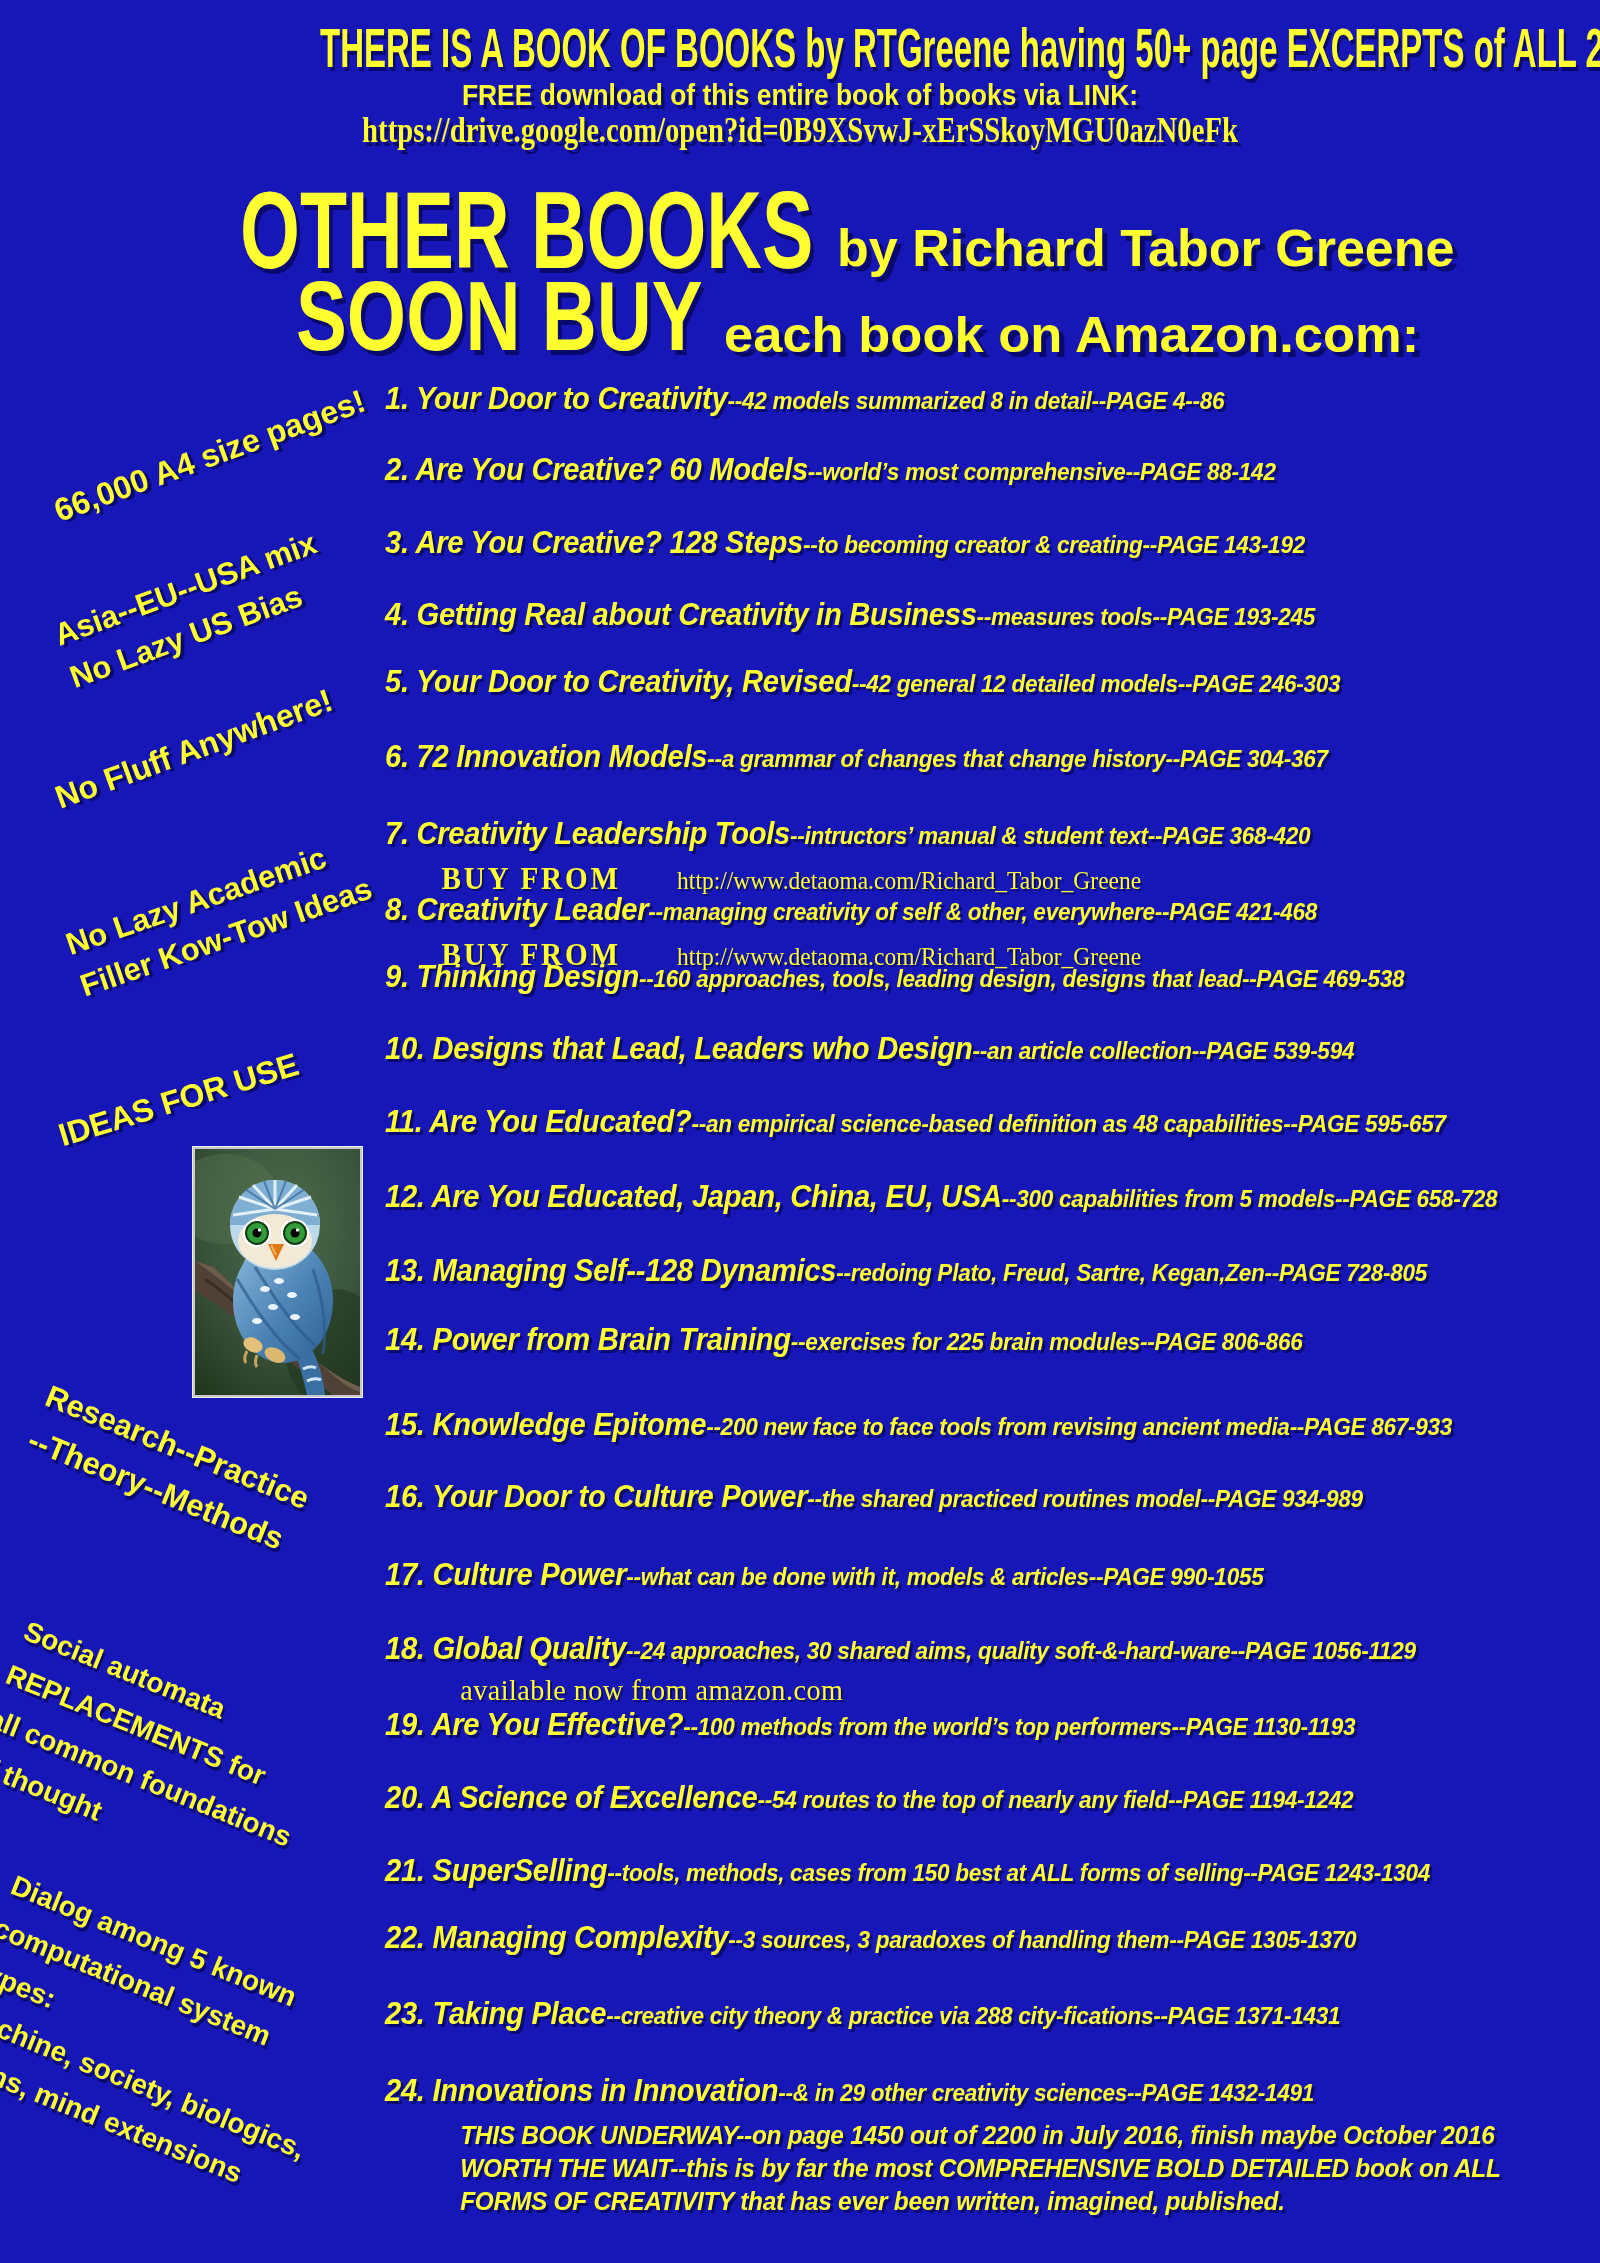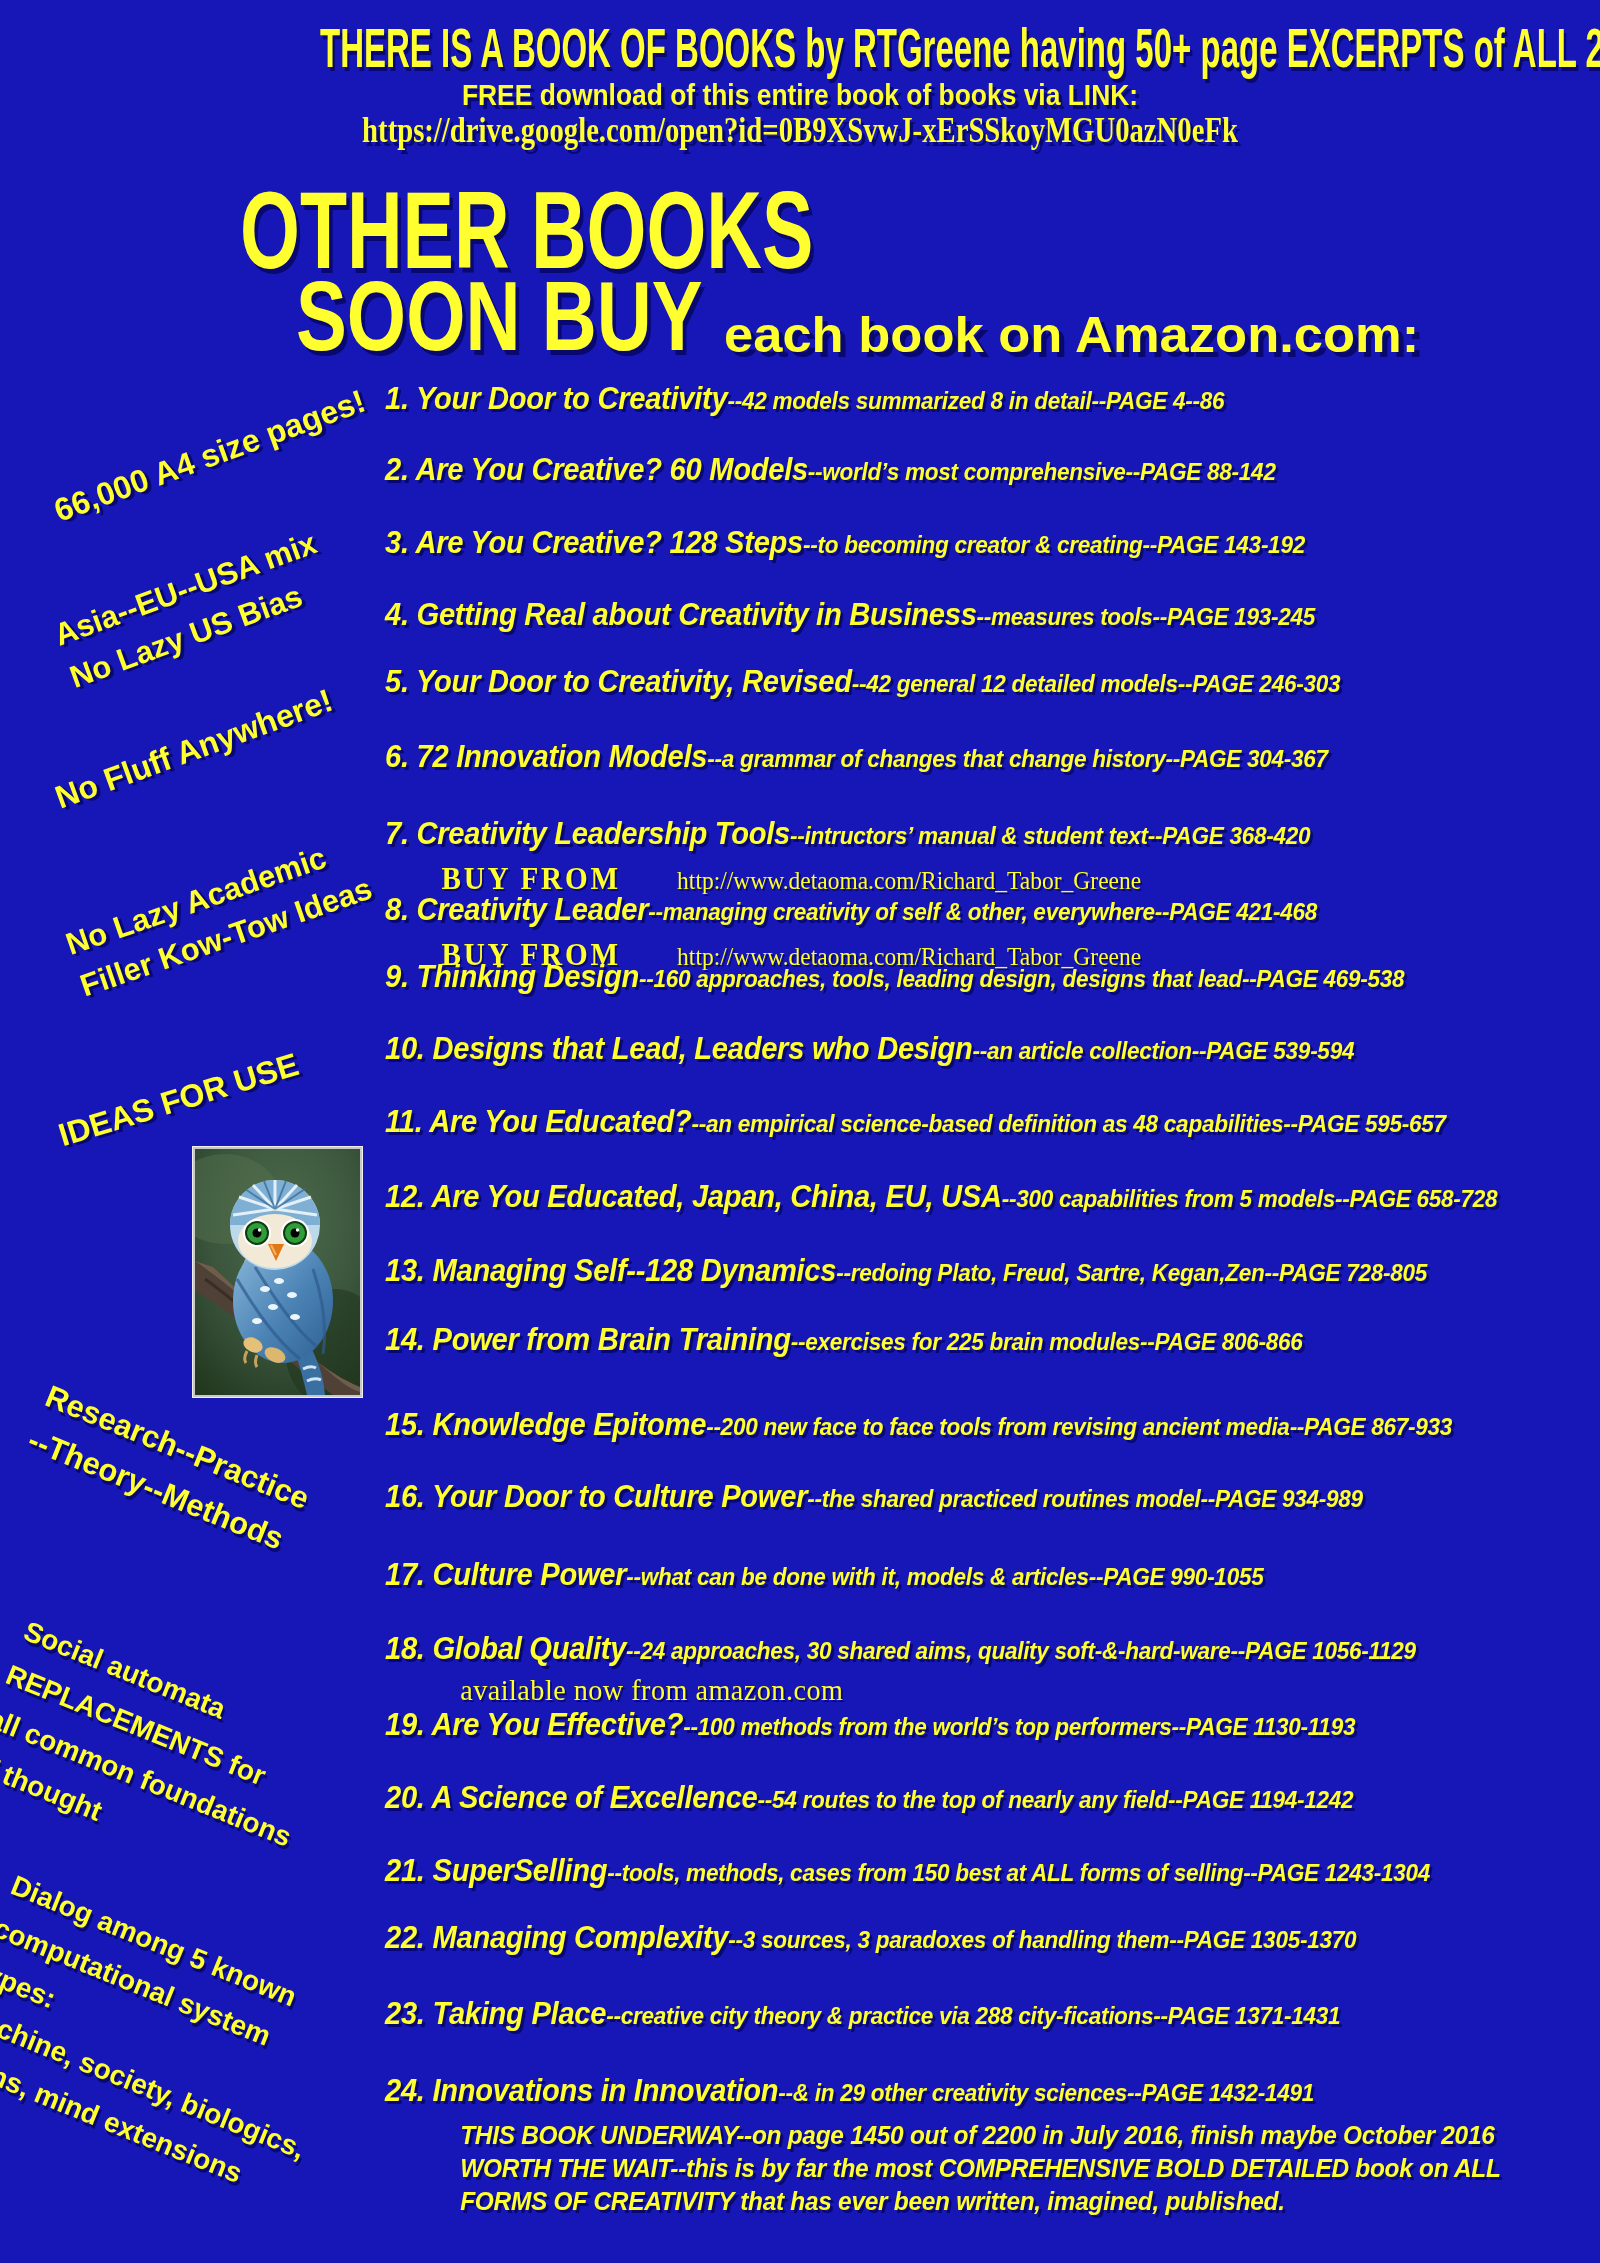--- a/index.html
+++ b/index.html
@@ -79,20 +79,21 @@
 </head>
 <body>
 
 <div id="page">
 
   <div class="hline" id="h1">THERE IS A BOOK OF BOOKS by RTGreene having 50+ page EXCERPTS of ALL 24 BOOKS</div>
   <div class="hline" id="h2">FREE download of this entire book of books via LINK:</div>
   <div class="hline" id="h3">https://drive.google.com/open?id=0B9XSvwJ-xErSSkoyMGU0azN0eFk</div>
 
   <div class="bigseg" id="big1">OTHER BOOKS</div>
+  <div class="bigseg" id="by">by Richard Tabor Greene</div>
   <div class="bigseg" id="big2">SOON BUY</div>
   <div class="bigseg" id="tail">each book on Amazon.com:</div>
 
   <div class="note" id="note-pages">66,000 A4 size pages!</div>
   <div class="note" id="note-mix">Asia--EU--USA mix
 No Lazy US Bias</div>
   <div class="note" id="note-fluff">No Fluff Anywhere!</div>
   <div class="note" id="note-academic">No Lazy Academic
 Filler Kow-Tow Ideas</div>
   <div class="note" id="note-ideas">IDEAS FOR USE</div>

